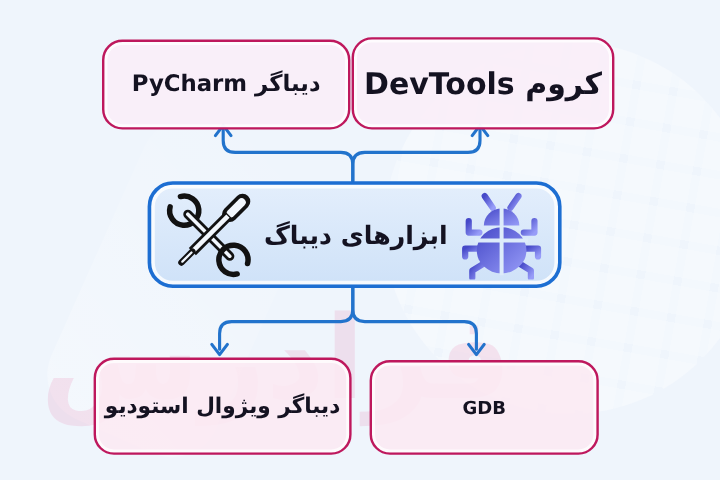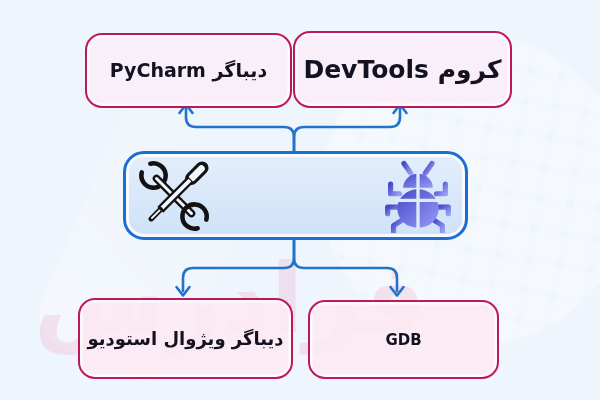--- a/index.html
+++ b/index.html
@@ -100,20 +100,21 @@
       <path d="M81.1 92.5 A16 16 0 1 1 92.5 81.1" fill="none" stroke="#121212" stroke-width="6" stroke-linecap="round"></path>
 
       <line x1="87" y1="13" x2="73" y2="27" stroke="#121212" stroke-width="17" stroke-linecap="round"></line>
       <line x1="86" y1="14" x2="74" y2="26" stroke="#f2f7fd" stroke-width="9" stroke-linecap="round"></line>
       <line x1="72" y1="28" x2="32" y2="68" stroke="#121212" stroke-width="11"></line>
       <line x1="71" y1="29" x2="33" y2="67" stroke="#f2f7fd" stroke-width="5"></line>
       <line x1="32" y1="68" x2="20" y2="80" stroke="#121212" stroke-width="7" stroke-linecap="round"></line>
       <line x1="31" y1="69" x2="21" y2="79" stroke="#f2f7fd" stroke-width="2.5" stroke-linecap="round"></line>
     </svg>
 
+    <span class="center-label">ابزارهای دیباگ</span>
 
     <svg class="icon" width="74" height="74" viewBox="0 0 100 100">
       <defs>
         <linearGradient id="bugGrad" x1="0" y1="0" x2="1" y2="1">
           <stop offset="0" stop-color="#4649c8"></stop>
           <stop offset="1" stop-color="#979cf8"></stop>
         </linearGradient>
       </defs>
       <g stroke="url(#bugGrad)" stroke-width="7" stroke-linecap="round" stroke-linejoin="round" fill="none">
         <path d="M40 19 L31 6"></path>

